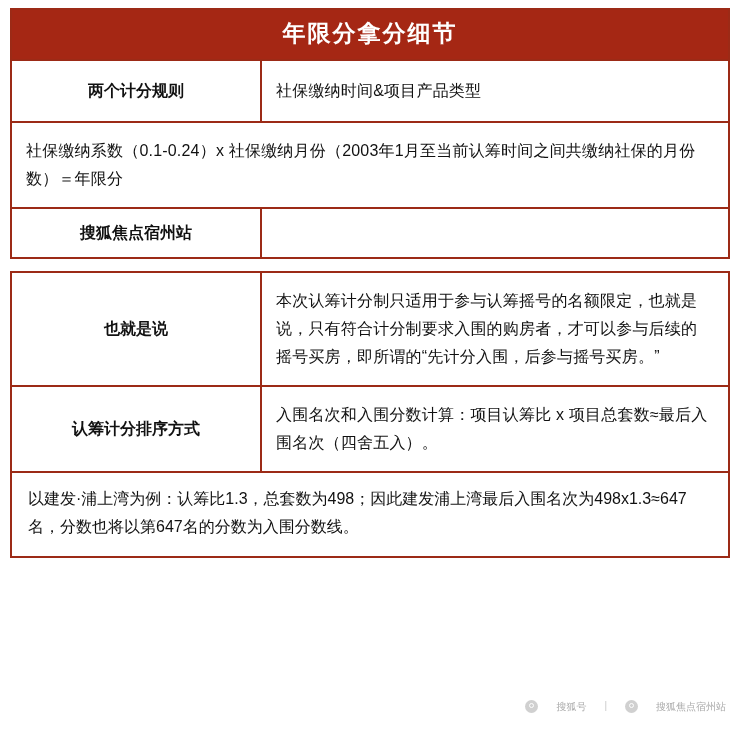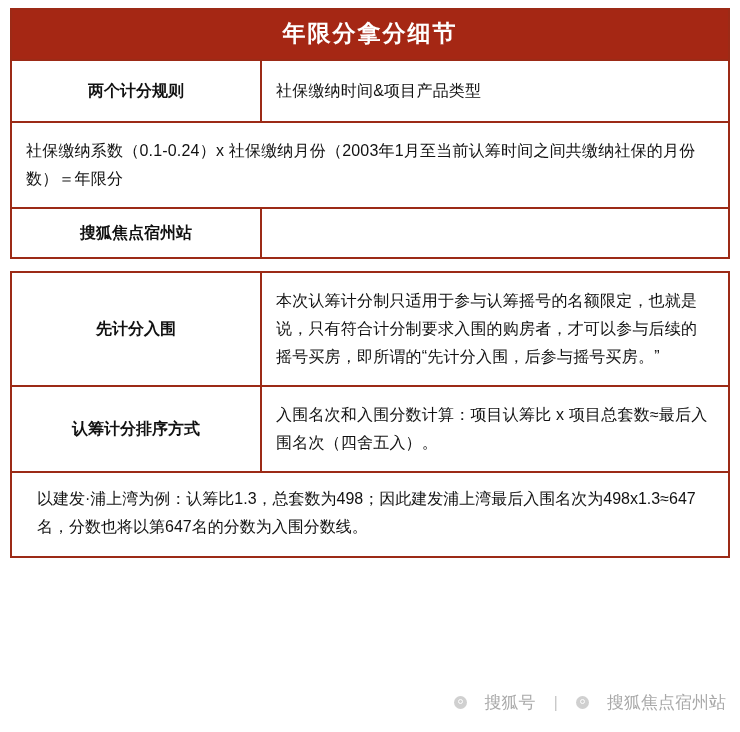--- a/index.html
+++ b/index.html
@@ -74,34 +74,33 @@
   }
   .row-short .cell-label,
   .row-short .cell-value {
     padding-top: 16px;
     padding-bottom: 16px;
   }
   .note-block {
     width: 720px;
     box-sizing: border-box;
     border: 2px solid #9c2a16;
-    padding: 12px 16px 14px 25px;
+    padding: 12px 16px 14px 16px;
     font-size: 16px;
     line-height: 1.8;
     color: #111111;
     margin-bottom: 6px;
   }
   .watermark {
     position: absolute;
     right: 14px;
     bottom: 8px;
-    font-size: 17px;
+    font-size: 10px;
     color: #9a9a9a;
     display: flex;
-    align-items: center;
     gap: 18px;
     opacity: 0.85;
   }
   .wm-badge {
     display: inline-block;
     width: 13px;
     height: 13px;
     border-radius: 50%;
     background: #c8c8c8;
     position: relative;
@@ -139,21 +138,21 @@
     </div>
 
     <div class="row">
       <div class="cell-label">搜狐焦点宿州站</div>
     </div>
   </div>
 
   <div class="table-block" style="margin-bottom:0;">
 
     <div class="row">
-      <div class="cell-label">先计分入围</div>
+      <div class="cell-label">也就是说</div>
       <div class="cell-value">本次认筹计分制只适用于参与认筹摇号的名额限定，也就是说，只有符合计分制要求入围的购房者，才可以参与后续的摇号买房，即所谓的“先计分入围，后参与摇号买房。”</div>
     </div>
 
     <div class="row">
       <div class="cell-label">
         <span>认筹计分</span>
         <span>排序方式</span>
       </div>
       <div class="cell-value">入围名次和入围分数计算：项目认筹比 x 项目总套数≈最后入围名次（四舍五入）。</div>
     </div>

